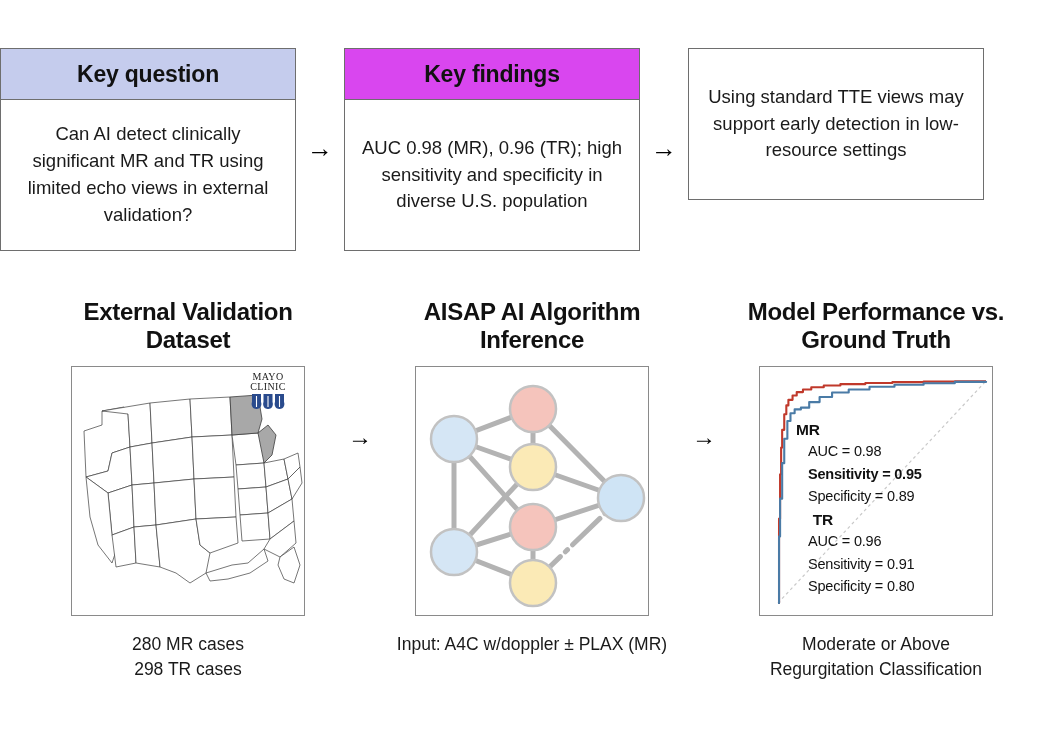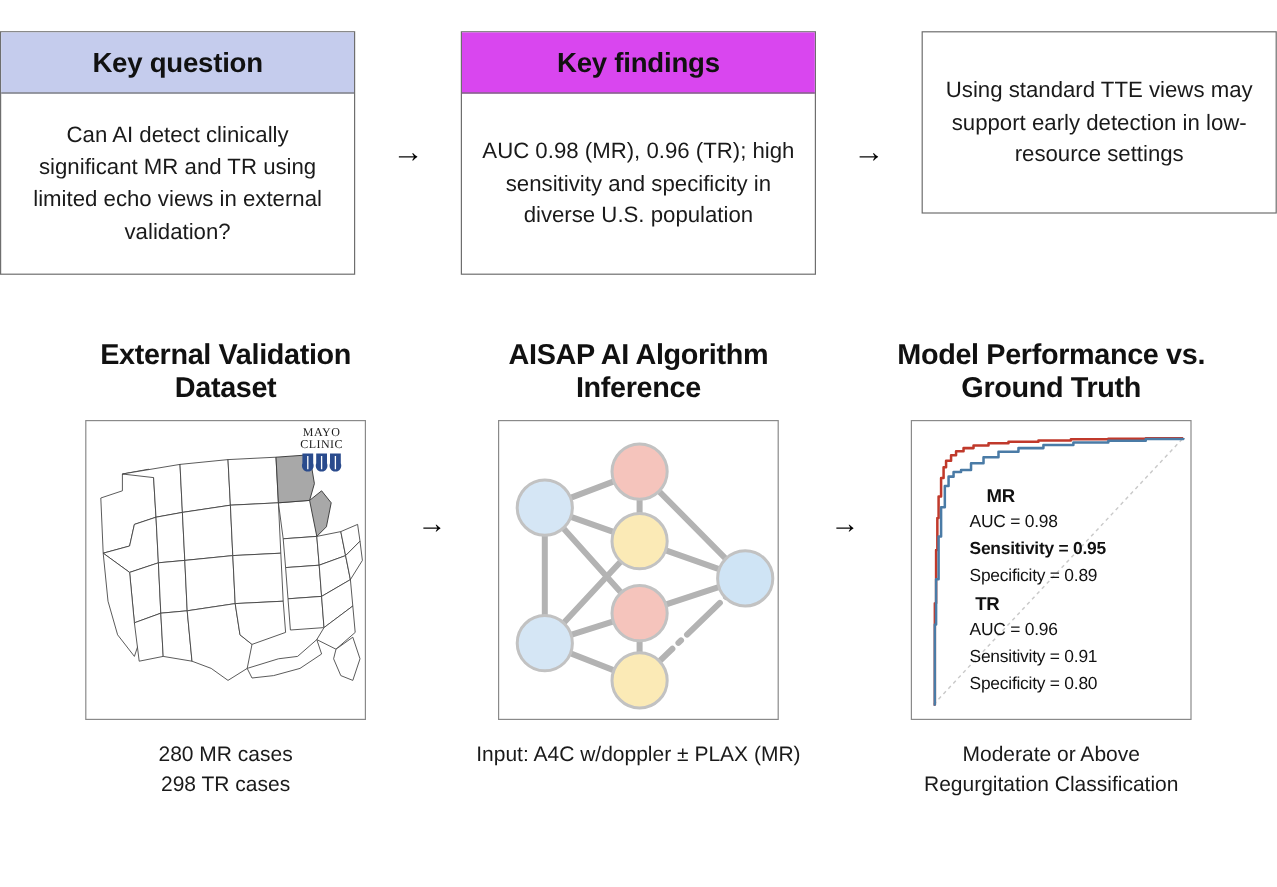--- a/index.html
+++ b/index.html
@@ -8,22 +8,22 @@
     width:1064px;height:739px;
     background:#ffffff;
     font-family:"Liberation Sans","DejaVu Sans",sans-serif;
     color:#111111;
     overflow:hidden;
   }
   .page{position:relative;width:1064px;height:739px;}
 
   
   .top-row{
-    position:absolute;left:0;top:26px;width:1064px;height:208px;
-    display:flex;align-items:flex-start;justify-content:space-between;
+    position:absolute;left:0;top:48px;width:1064px;height:208px;
+    display:flex;align-items:flex-start;justify-content:flex-start;
   }
   .card{
     width:296px;background:#ffffff;
     border:1px solid #6e6e6e;
     display:flex;flex-direction:column;
     box-sizing:border-box;
   }
   .card-header{
     height:50px;line-height:50px;text-align:center;
     font-size:23px;font-weight:bold;letter-spacing:-0.2px;
@@ -42,21 +42,21 @@
   .arrow-glyph{line-height:1;}
 
   
   .bottom-row{
     position:absolute;left:0;top:282px;width:1064px;
     display:flex;align-items:flex-start;justify-content:center;
   }
   .panel{width:296px;display:flex;flex-direction:column;align-items:center;}
   .panel-title{
     font-size:24px;font-weight:bold;text-align:center;line-height:1.18;
-    color:#111;margin-bottom:10px;min-height:58px;letter-spacing:-0.3px;
+    color:#111;margin-bottom:10px;min-height:58px;letter-spacing:-0.3px;margin-top:16px;
   }
   .figure-box{
     width:234px;height:250px;
     border:1.5px solid #8a8a8a;background:#ffffff;
     box-sizing:border-box;position:relative;overflow:hidden;
   }
   .panel-caption{
     margin-top:16px;text-align:center;font-size:17.5px;line-height:1.45;color:#1a1a1a;
   }
   .arrow-bottom{
@@ -235,21 +235,21 @@
     <div class="panel">
       <div class="panel-title">Model Performance vs. Ground Truth</div>
 
       <div class="figure-box">
         <svg viewBox="0 0 234 250" width="234" height="250">
             <line x1="18" y1="236" x2="226" y2="14" stroke="#c9c9c9" stroke-width="1.2" stroke-dasharray="3 3"></line>
             <polyline points="18,236 19.04,236 19.04,151.64 20.08,151.64 20.08,107.24000000000001 21.12,107.24000000000001 21.12,80.60000000000002 22.16,80.60000000000002 22.16,62.84 24.240000000000002,62.84 24.240000000000002,47.30000000000001 26.32,47.30000000000001 26.32,38.41999999999999 28.4,38.41999999999999 28.4,32.870000000000005 32.56,32.870000000000005 32.56,28.42999999999998 36.72,28.42999999999998 36.72,25.100000000000023 42.96,25.100000000000023 42.96,22.436000000000007 51.28,22.436000000000007 51.28,20.216000000000008 63.76,20.216000000000008 63.76,18.439999999999998 80.4,18.439999999999998 80.4,17.108000000000004 105.36,17.108000000000004 105.36,15.99799999999999 132.4,15.99799999999999 132.4,15.110000000000014 163.6,15.110000000000014 163.6,14.665999999999997 194.79999999999998,14.665999999999997 194.79999999999998,14.222000000000008 226,14.222000000000008 226,14" fill="none" stroke="#c0392b" stroke-width="2.1" stroke-linejoin="round"></polyline>
             <polyline points="18,236 19.04,236 19.04,169.4 20.08,169.4 20.08,131.66000000000003 22.16,131.66000000000003 22.16,96.13999999999999 24.240000000000002,96.13999999999999 24.240000000000002,71.72 27.36,71.72 27.36,53.96000000000001 30.48,53.96000000000001 30.48,46.19 34.64,46.19 34.64,42.416 40.879999999999995,42.416 40.879999999999995,40.639999999999986 49.2,40.639999999999986 49.2,35.09 59.6,35.09 59.6,29.98399999999998 72.08,29.98399999999998 72.08,25.54400000000001 88.72,25.54400000000001 88.72,22.436000000000007 109.52,22.436000000000007 109.52,19.77199999999999 134.48000000000002,19.77199999999999 134.48000000000002,17.774 163.6,17.774 163.6,16.22 194.79999999999998,16.22 194.79999999999998,14.888000000000005 226,14.888000000000005 226,14" fill="none" stroke="#4a7ba6" stroke-width="2.1" stroke-linejoin="round"></polyline>
           </svg>
         <div class="roc-labels">
-            <div class="roc-line bold" style="left: 62px; top: 53.75px;">MR</div>
+            <div class="roc-line bold" style="left: 36px; top: 53.75px;">MR</div>
             <div class="roc-line" style="left: 47.97px; top: 76.25px;">AUC = 0.98</div>
             <div class="roc-line" style="left: 47.97px; top: 98.75px; font-weight: bold;">Sensitivity = 0.95</div>
             <div class="roc-line" style="left: 47.97px; top: 121.25px;">Specificity = 0.89</div>
             <div class="roc-line bold" style="left: 52.65px; top: 143.75px;">TR</div>
             <div class="roc-line" style="left: 47.97px; top: 166.25px;">AUC = 0.96</div>
             <div class="roc-line" style="left: 47.97px; top: 188.75px;">Sensitivity = 0.91</div>
             <div class="roc-line" style="left: 47.97px; top: 211.25px;">Specificity = 0.80</div>
           </div>
       </div>
 

